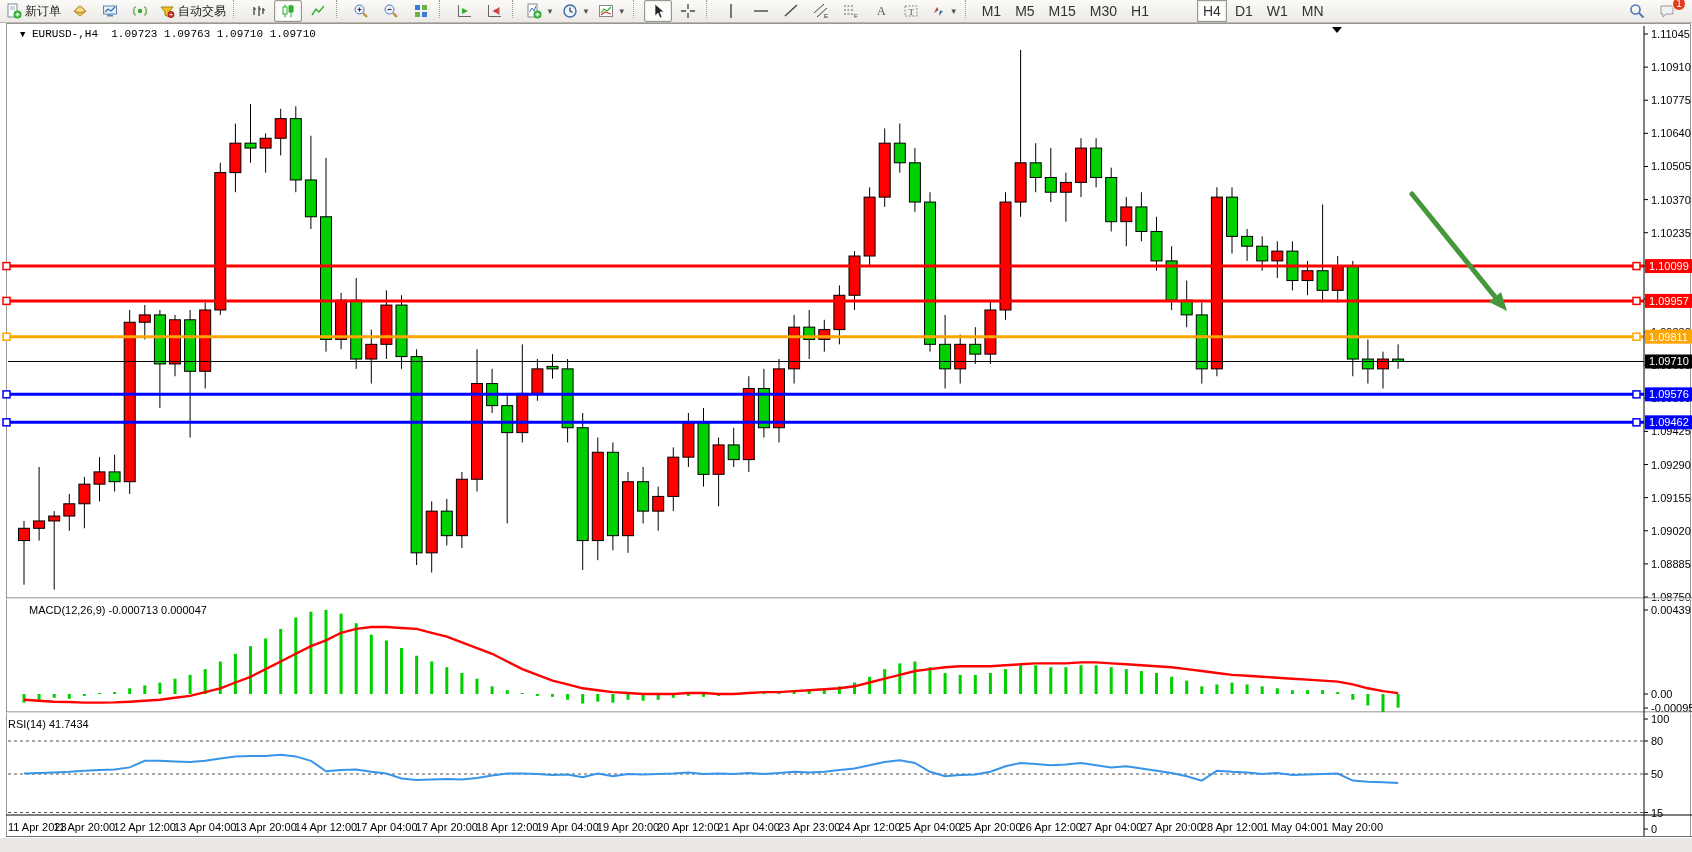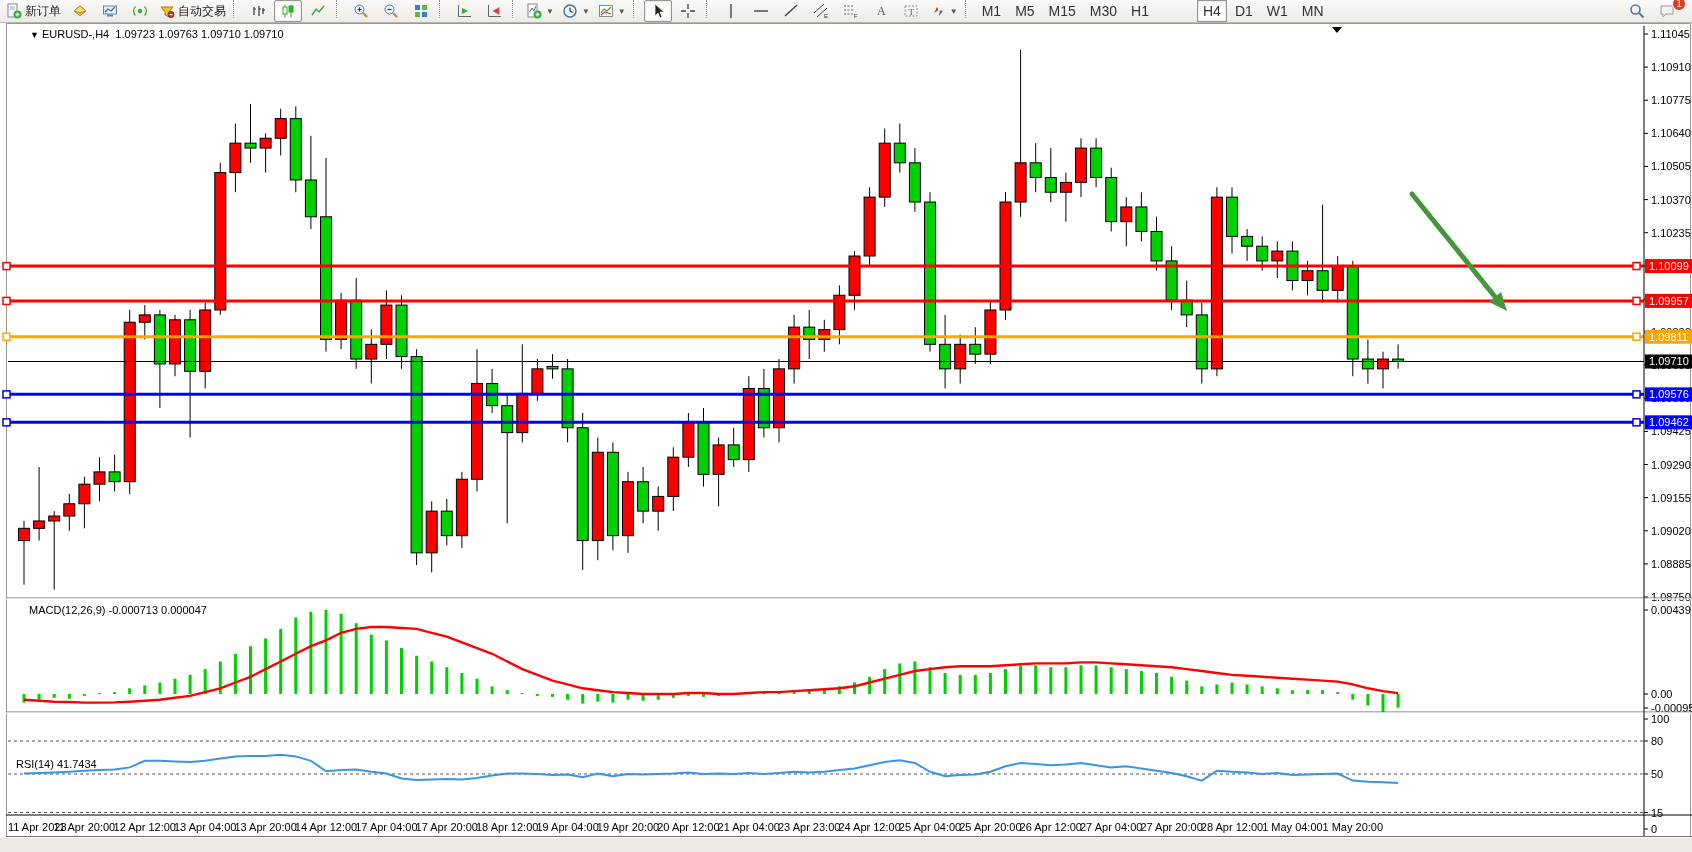--- a/index.html
+++ b/index.html
@@ -628,17 +628,17 @@
       <text x="1111.2" y="831" font-size="11" fill="#000" text-anchor="middle">27 Apr 04:00</text>
       <text x="1171.6" y="831" font-size="11" fill="#000" text-anchor="middle">27 Apr 20:00</text>
       <text x="1232" y="831" font-size="11" fill="#000" text-anchor="middle">28 Apr 12:00</text>
       <text x="1292.3999999999999" y="831" font-size="11" fill="#000" text-anchor="middle">1 May 04:00</text>
       <text x="1352.8" y="831" font-size="11" fill="#000" text-anchor="middle">1 May 20:00</text>
       <line x1="1644" y1="26" x2="1644" y2="836" stroke="#000"></line>
       <line x1="6" y1="836.5" x2="1692" y2="836.5" stroke="#6f6f6f"></line>
       <rect x="0" y="838" width="1692" height="14" fill="#ece9e5"></rect>
     </svg>
 
-  <div class="overlay" style="left:30px;top:28px;"><span style="font-size:9px;">▼</span> <span>EURUSD-,H4</span>  <span>1.09723 1.09763 1.09710 1.09710</span></div>
+  <div class="overlay" style="left:20px;top:28px;font-family:Liberation Mono, monospace;"><span style="font-size:9px;">▼</span> <span>EURUSD-,H4</span>  <span>1.09723 1.09763 1.09710 1.09710</span></div>
   <div class="overlay" style="left:16px;top:604px;padding-left:13px;">MACD(12,26,9) -0.000713 0.000047</div>
-  <div class="overlay" style="left:16px;top:718px;margin-top:40px;">RSI(14) 41.7434</div>
+  <div class="overlay" style="left:8px;top:718px;">RSI(14) 41.7434</div>
 
 </div>
 
 </body></html>

